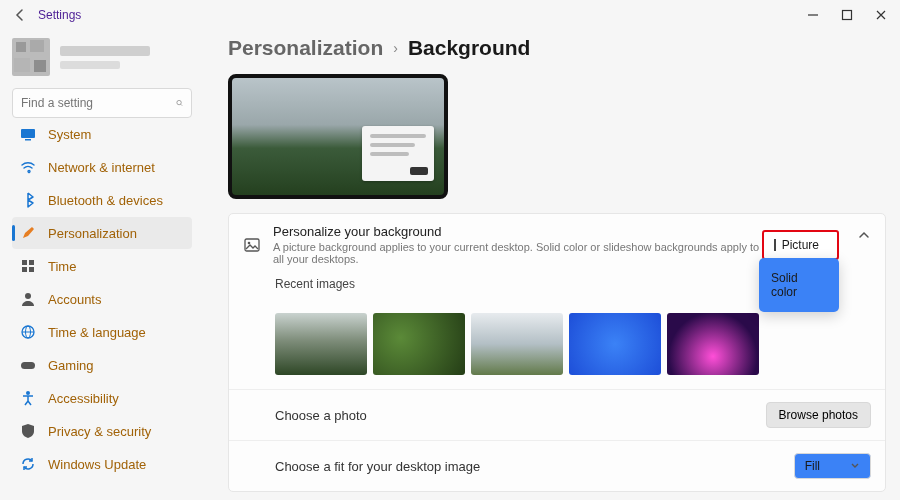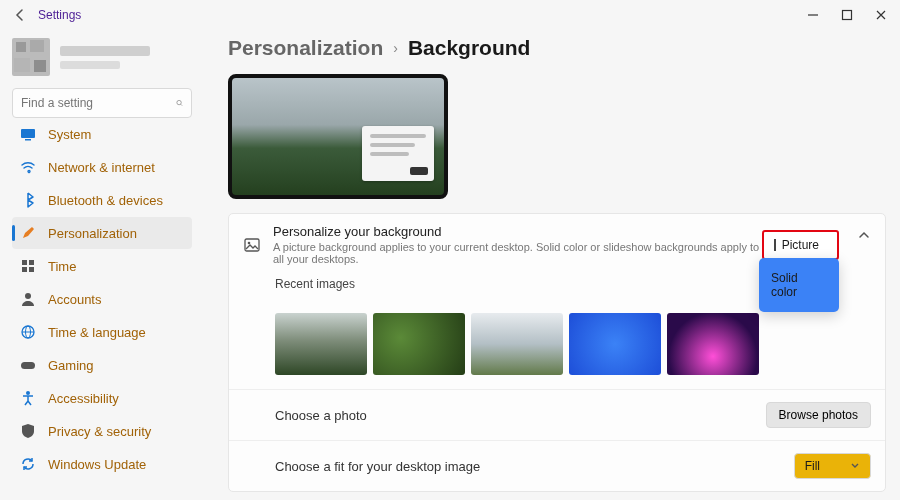--- a/index.html
+++ b/index.html
@@ -50,21 +50,21 @@
 .thumbs{display:flex;gap:6px}
 .th{width:92px;height:62px;border-radius:3px}
 .th1{background:linear-gradient(180deg,#c9d2cf 0%,#7d8c79 45%,#2e4726 100%)}
 .th2{background:radial-gradient(circle at 30% 40%,#5b8a38,#243d16)}
 .th3{background:linear-gradient(180deg,#e7ebee 0%,#b3bfc5 50%,#627a4a 100%)}
 .th4{background:radial-gradient(circle at 50% 50%,#3b82f6,#1d4ed8)}
 .th5{background:radial-gradient(circle at 50% 70%,#ff4fd8,#2a0a4a 70%)}
 .row{display:flex;align-items:center;padding:12px 14px 12px 46px;border-top:1px solid #eee}
 .row .lbl{flex:1;font-size:13px;color:#333}
 .row .btn{background:#e5e5e5;border:1px solid #d8d8d8;border-radius:4px;padding:5px 12px;font-size:12px;cursor:pointer}
-.row .sel{display:flex;align-items:center;gap:30px;background:#eab308;border:1px solid #d8d8d8;border-radius:4px;padding:5px 10px;font-size:12px;cursor:pointer}
+.row .sel{display:flex;align-items:center;gap:30px;background:#3b82f6;border:1px solid #d8d8d8;border-radius:4px;padding:5px 10px;font-size:12px;cursor:pointer}
 .section-title{font-size:13px;font-weight:600;margin:8px 0 6px 2px}
 svg{display:block}
 </style>
 </head>
 <body>
 
 <div class="titlebar">
   <span class="back">
     <svg width="16" height="16" viewBox="0 0 16 16">
         <path d="M10 3 5 8l5 5" stroke="#555" stroke-width="1.5" fill="none" stroke-linecap="round"></path>

